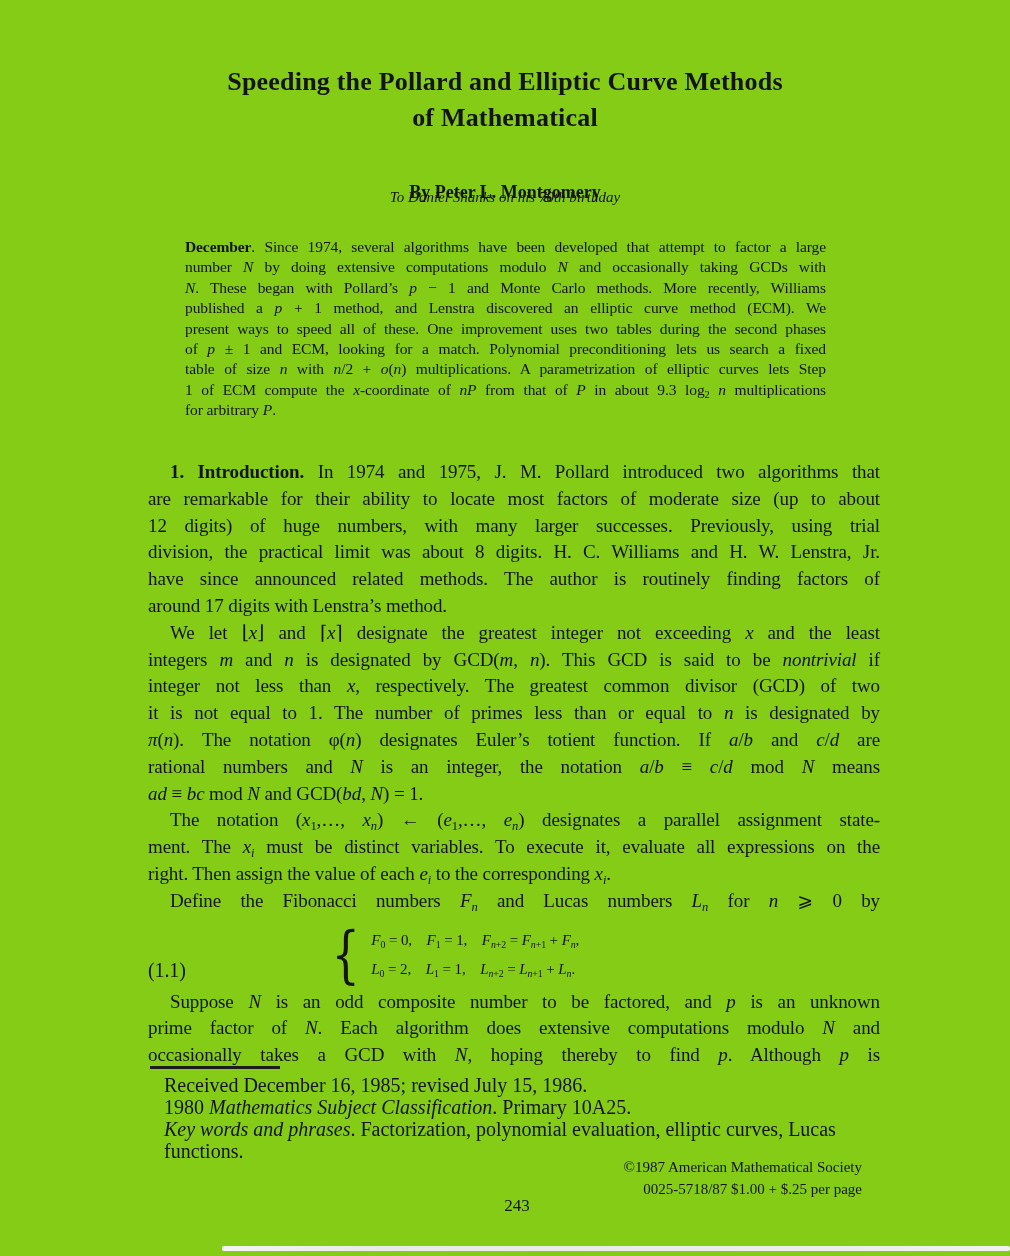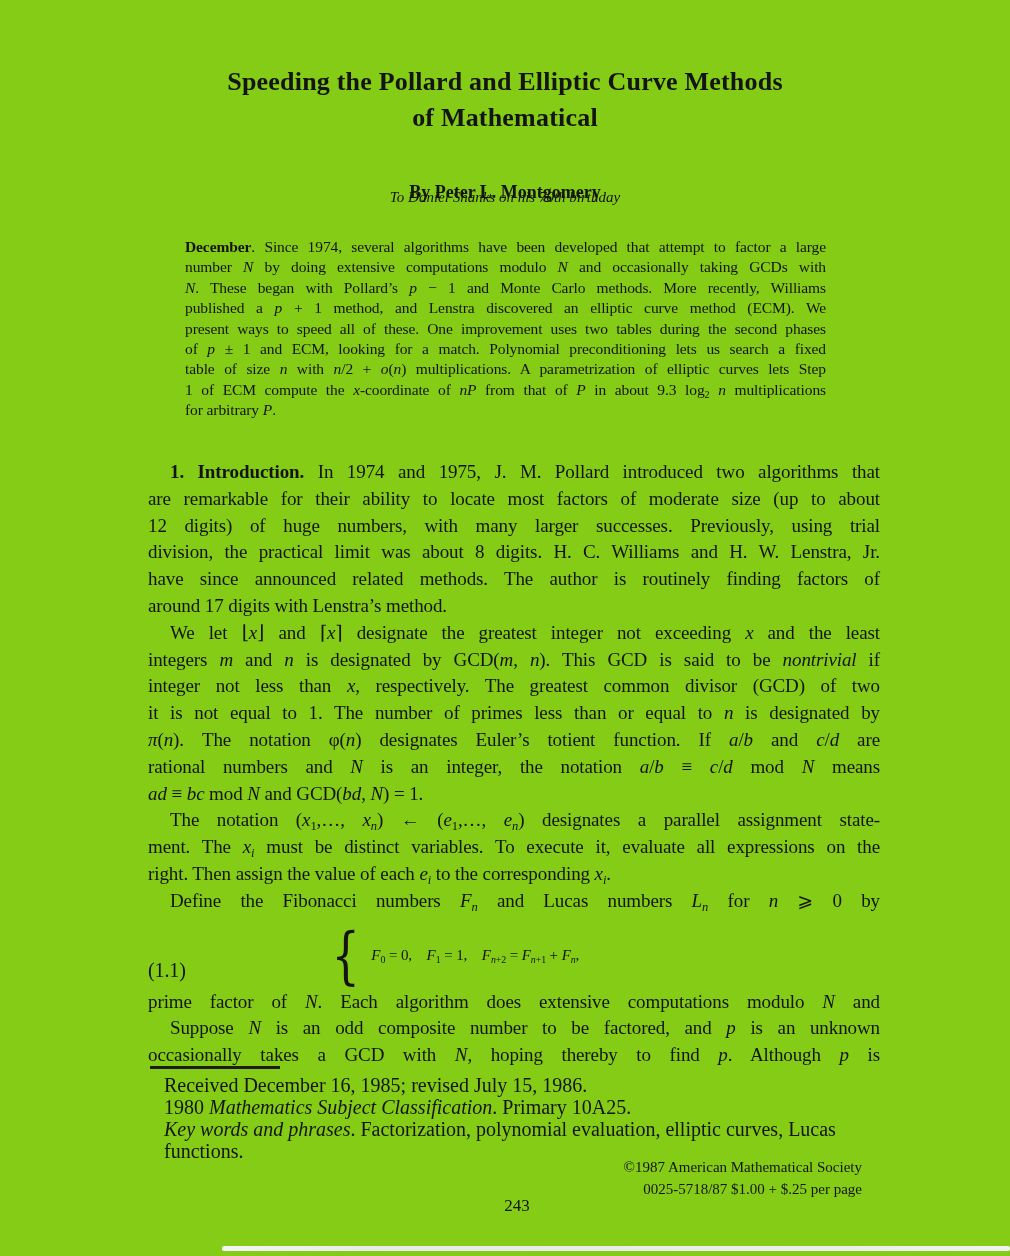--- a/index.html
+++ b/index.html
@@ -143,27 +143,28 @@
     <div class="para">
       <div class="jline ind">Define the Fibonacci numbers <i>F</i><sub><i>n</i></sub> and Lucas numbers <i>L</i><sub><i>n</i></sub> for <i>n</i> ⩾ 0 by</div>
     </div>
 
     <div class="eq-row">
       <div class="eq-label">(1.1)</div>
       <div class="eq-group">
         <div class="eq-brace">{</div>
         <div class="eq-lines">
           <div><i>F</i><sub>0</sub> = 0,&nbsp;&nbsp;&nbsp;&nbsp;<i>F</i><sub>1</sub> = 1,&nbsp;&nbsp;&nbsp;&nbsp;<i>F</i><sub><i>n</i>+2</sub> = <i>F</i><sub><i>n</i>+1</sub> + <i>F</i><sub><i>n</i></sub>,</div>
+          <div><i>L</i><sub>0</sub> = 2,&nbsp;&nbsp;&nbsp;&nbsp;<i>L</i><sub>1</sub> = 1,&nbsp;&nbsp;&nbsp;&nbsp;<i>L</i><sub><i>n</i>+2</sub> = <i>L</i><sub><i>n</i>+1</sub> + <i>L</i><sub><i>n</i></sub>.</div>
         </div>
       </div>
     </div>
 
     <div class="para">
+      <div class="jline ind">Suppose <i>N</i> is an odd composite number to be factored, and <i>p</i> is an unknown</div>
       <div class="jline">prime factor of <i>N</i>. Each algorithm does extensive computations modulo <i>N</i> and</div>
-      <div class="jline ind">Suppose <i>N</i> is an odd composite number to be factored, and <i>p</i> is an unknown</div>
       <div class="jline">occasionally takes a GCD with <i>N</i>, hoping thereby to find <i>p</i>. Although <i>p</i> is</div>
     </div>
 
   </section>
 
   <div class="fn-rule"></div>
 
   <section class="footnotes">
     <div class="fn">Received December 16, 1985; revised July 15, 1986.</div>
     <div class="fn">1980 <i>Mathematics Subject Classification</i>. Primary 10A25.</div>

